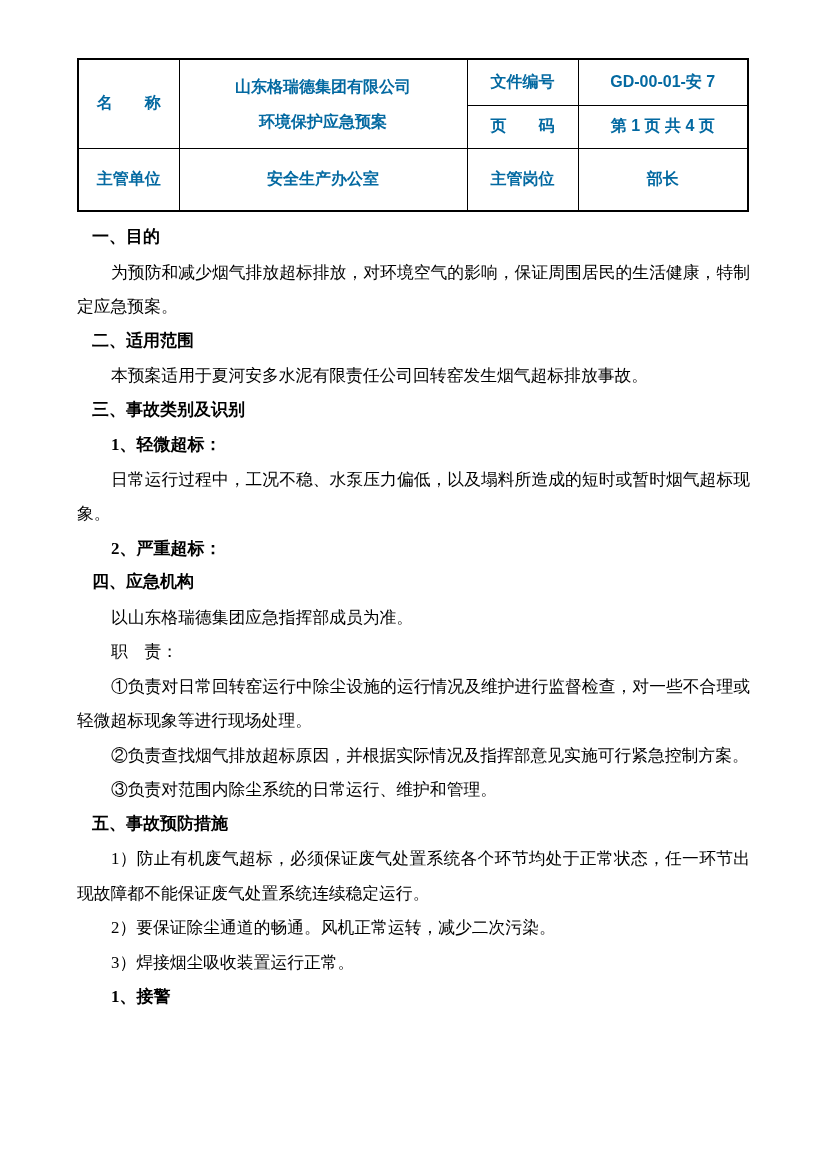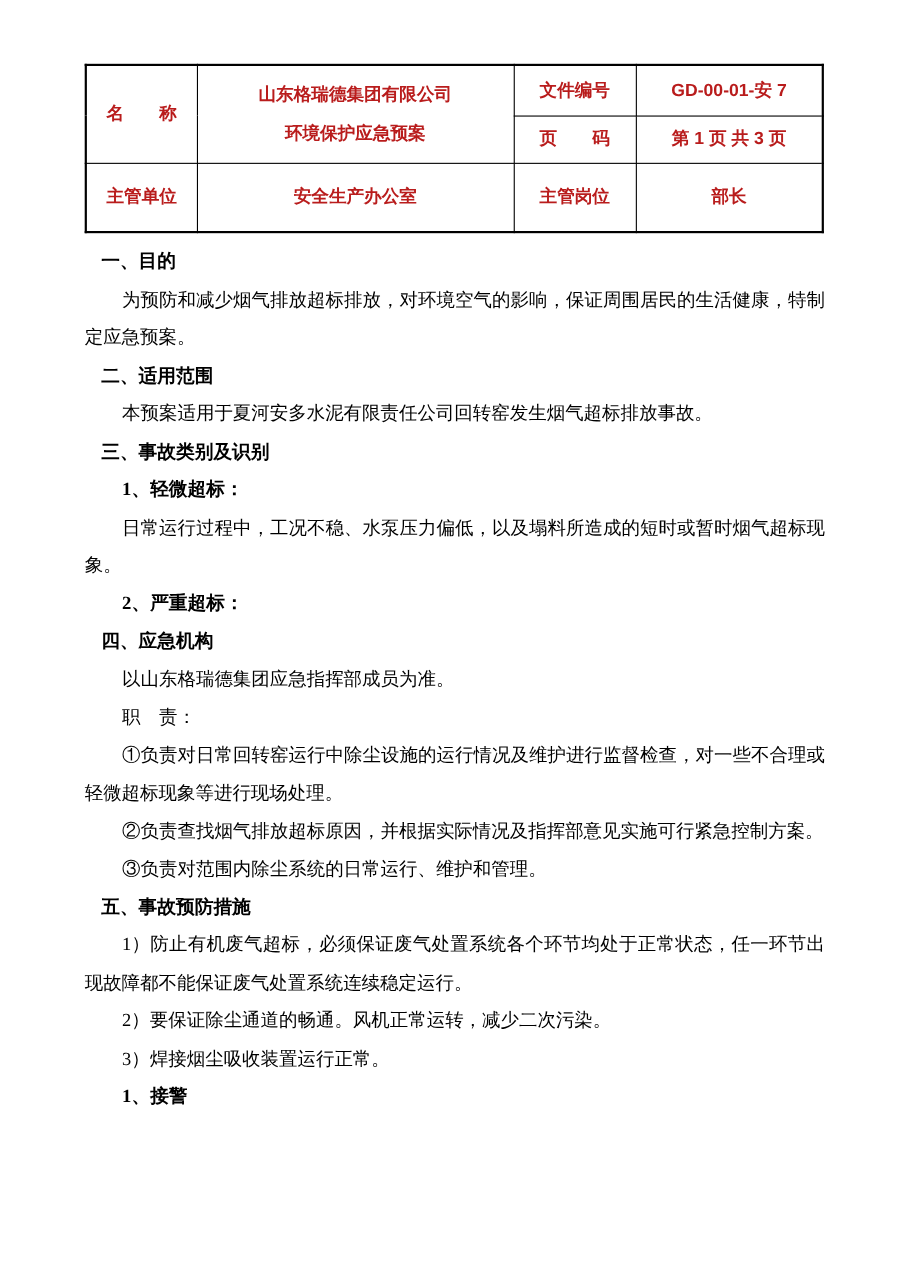--- a/index.html
+++ b/index.html
@@ -25,40 +25,40 @@
     table-layout: fixed;
     border: 2px solid #000;
   }
   .header-table td {
     border: 1px solid #000;
     text-align: center;
     vertical-align: middle;
     font-family: "Liberation Sans", sans-serif;
     font-weight: bold;
     font-size: 16px;
-    color: #b91c1c;
+    color: #0369a1;
     padding: 0;
     overflow: hidden;
   }
   .header-table .title-cell div {
     line-height: 35px;
   }
   
   .doc-body {
     position: absolute;
     left: 77px;
     top: 221px;
     width: 673px;
     font-family: "Liberation Serif", serif;
     font-size: 16.8px;
     line-height: 34.5px;
     color: #000;
   }
   .doc-body .h1 {
-    font-family: Liberation Sans, sans-serif;
+    font-family: Liberation Mono, monospace;
     font-weight: bold;
     font-size: 17px;
     padding-left: 15px;
   }
   .doc-body .h2 {
     font-family: Liberation Serif, serif;
     font-weight: bold;
     font-size: 17px;
     padding-left: 34px;
   }
@@ -84,21 +84,21 @@
       <td rowspan="2">名　　称</td>
       <td rowspan="2" class="title-cell">
         <div>山东格瑞德集团有限公司</div>
         <div>环境保护应急预案</div>
       </td>
       <td>文件编号</td>
       <td>GD-00-01-安 7</td>
     </tr>
     <tr style="height:43px">
       <td>页　　码</td>
-      <td>第 1 页 共 3 页</td>
+      <td>第 1 页 共 4 页</td>
     </tr>
     <tr style="height:63px">
       <td>主管单位</td>
       <td>安全生产办公室</td>
       <td>主管岗位</td>
       <td>部长</td>
     </tr>
   </tbody>
     </table>
 

